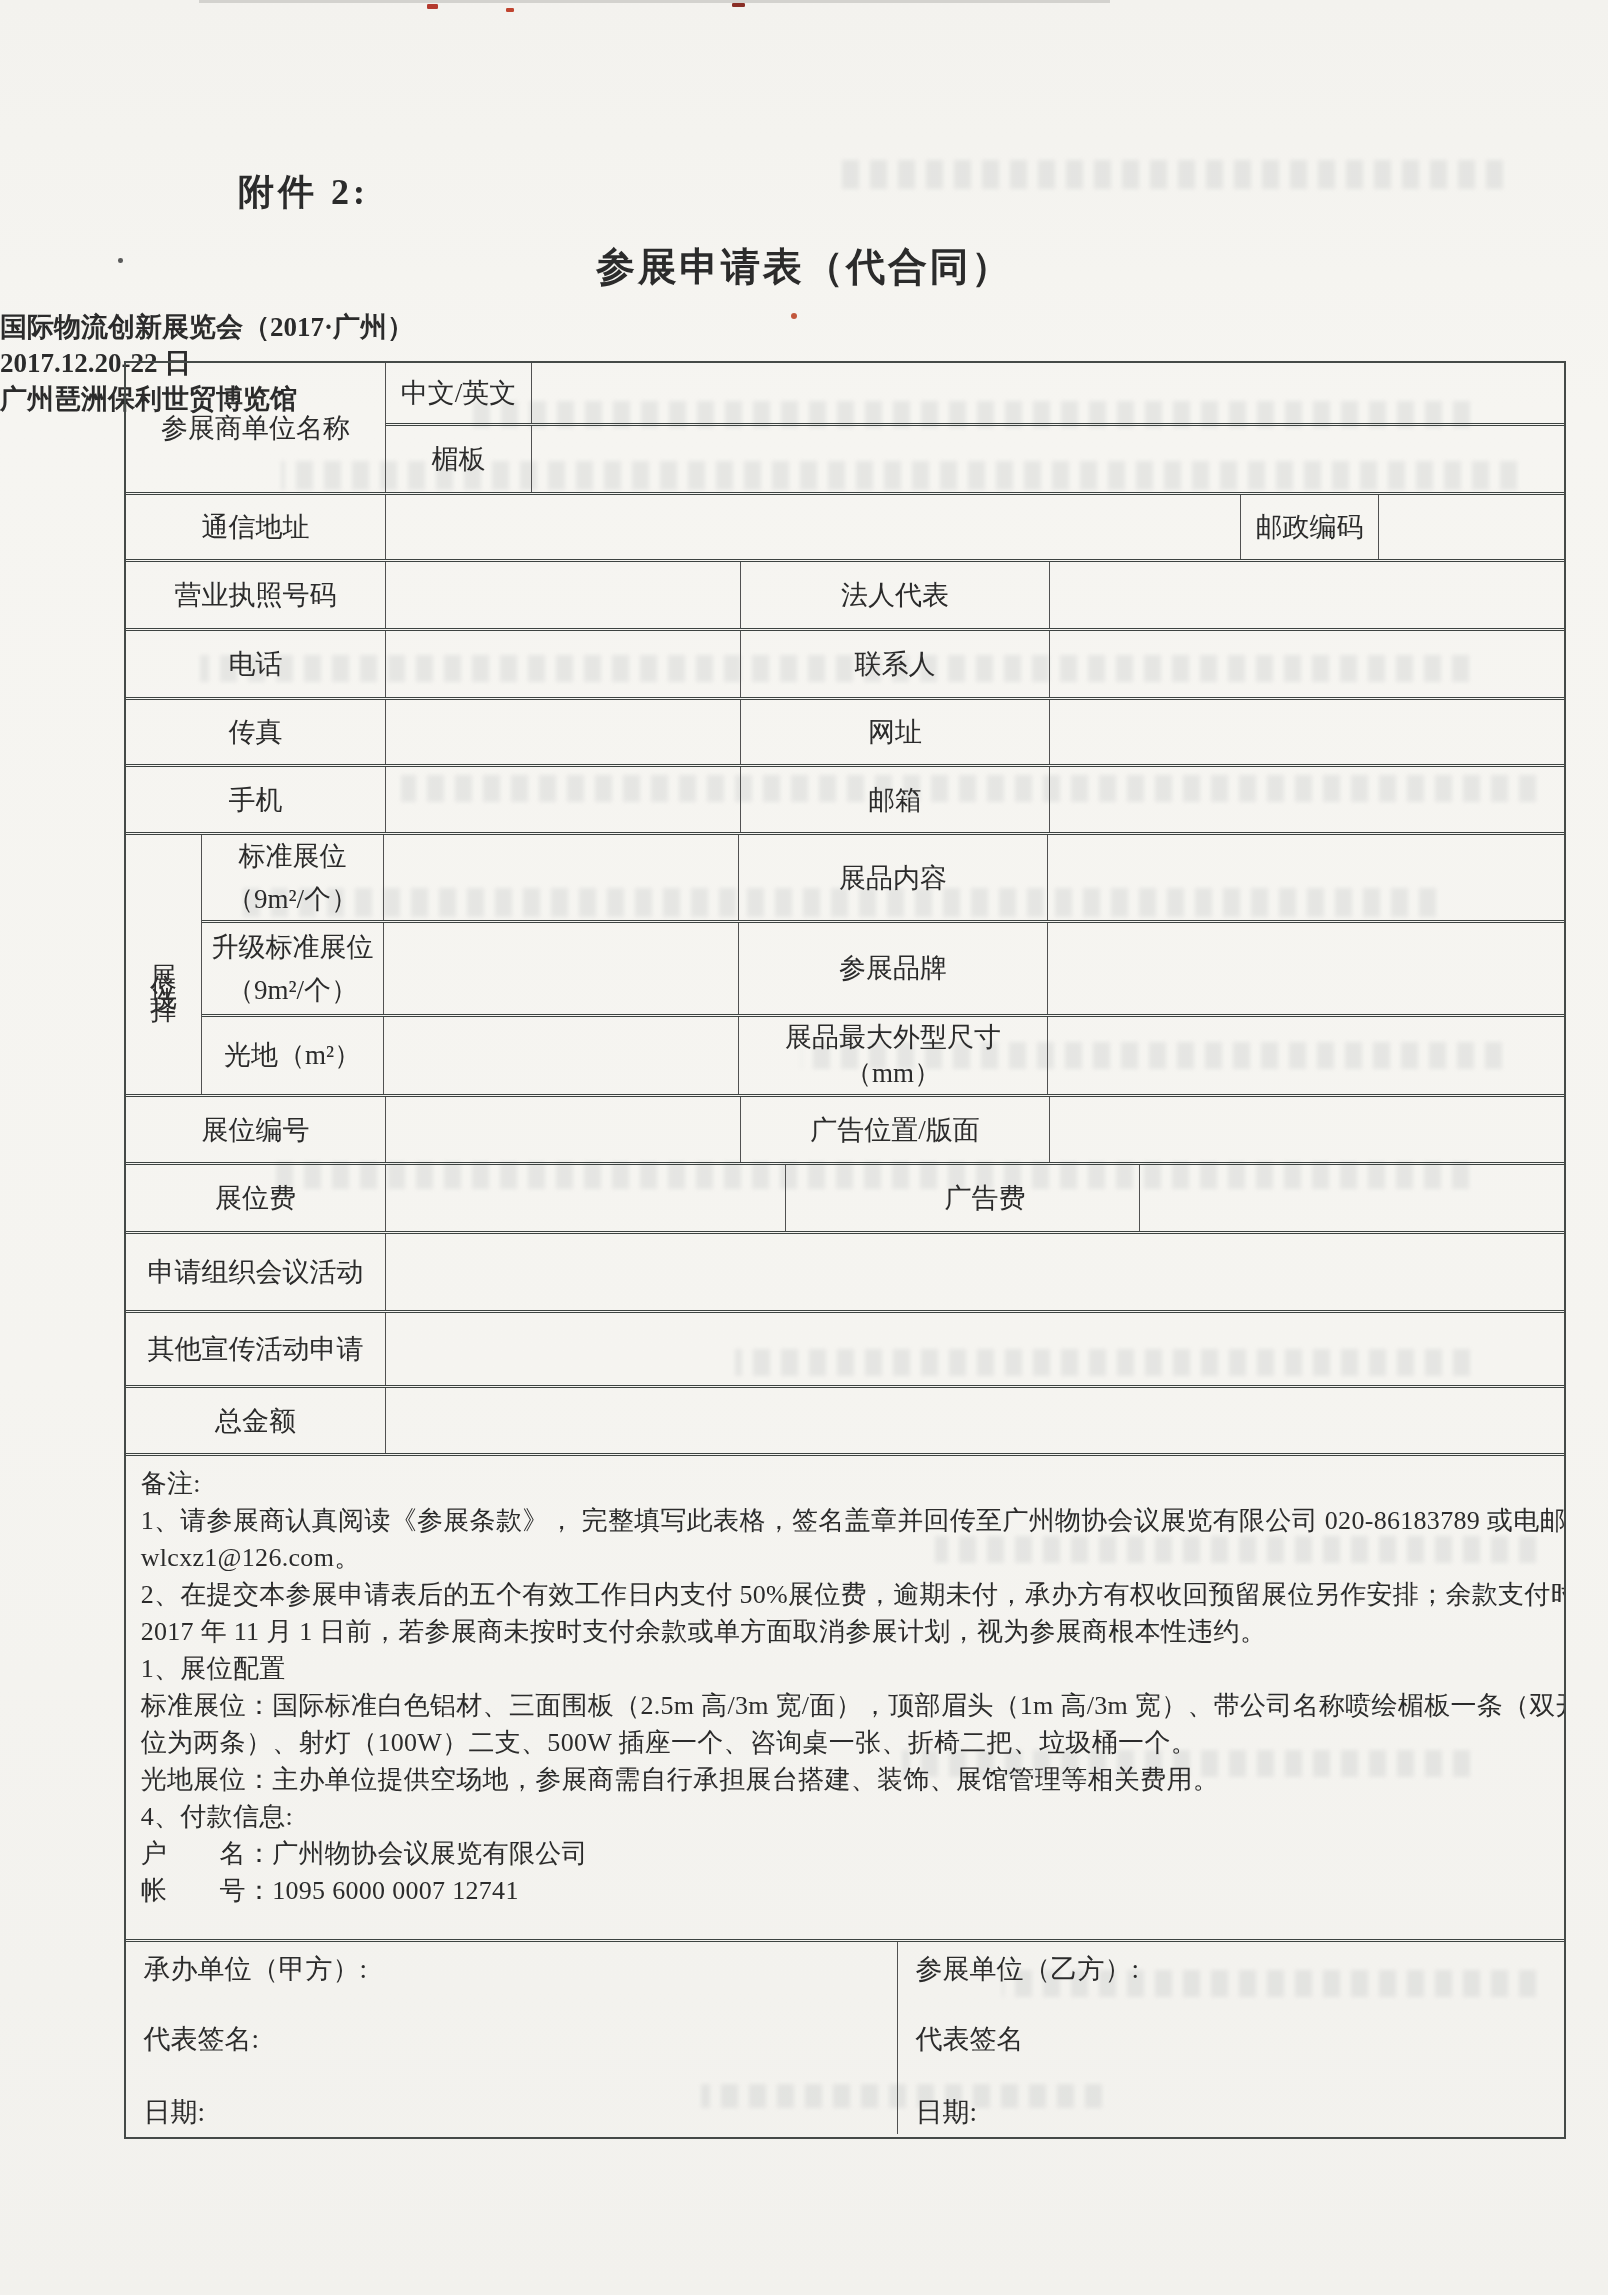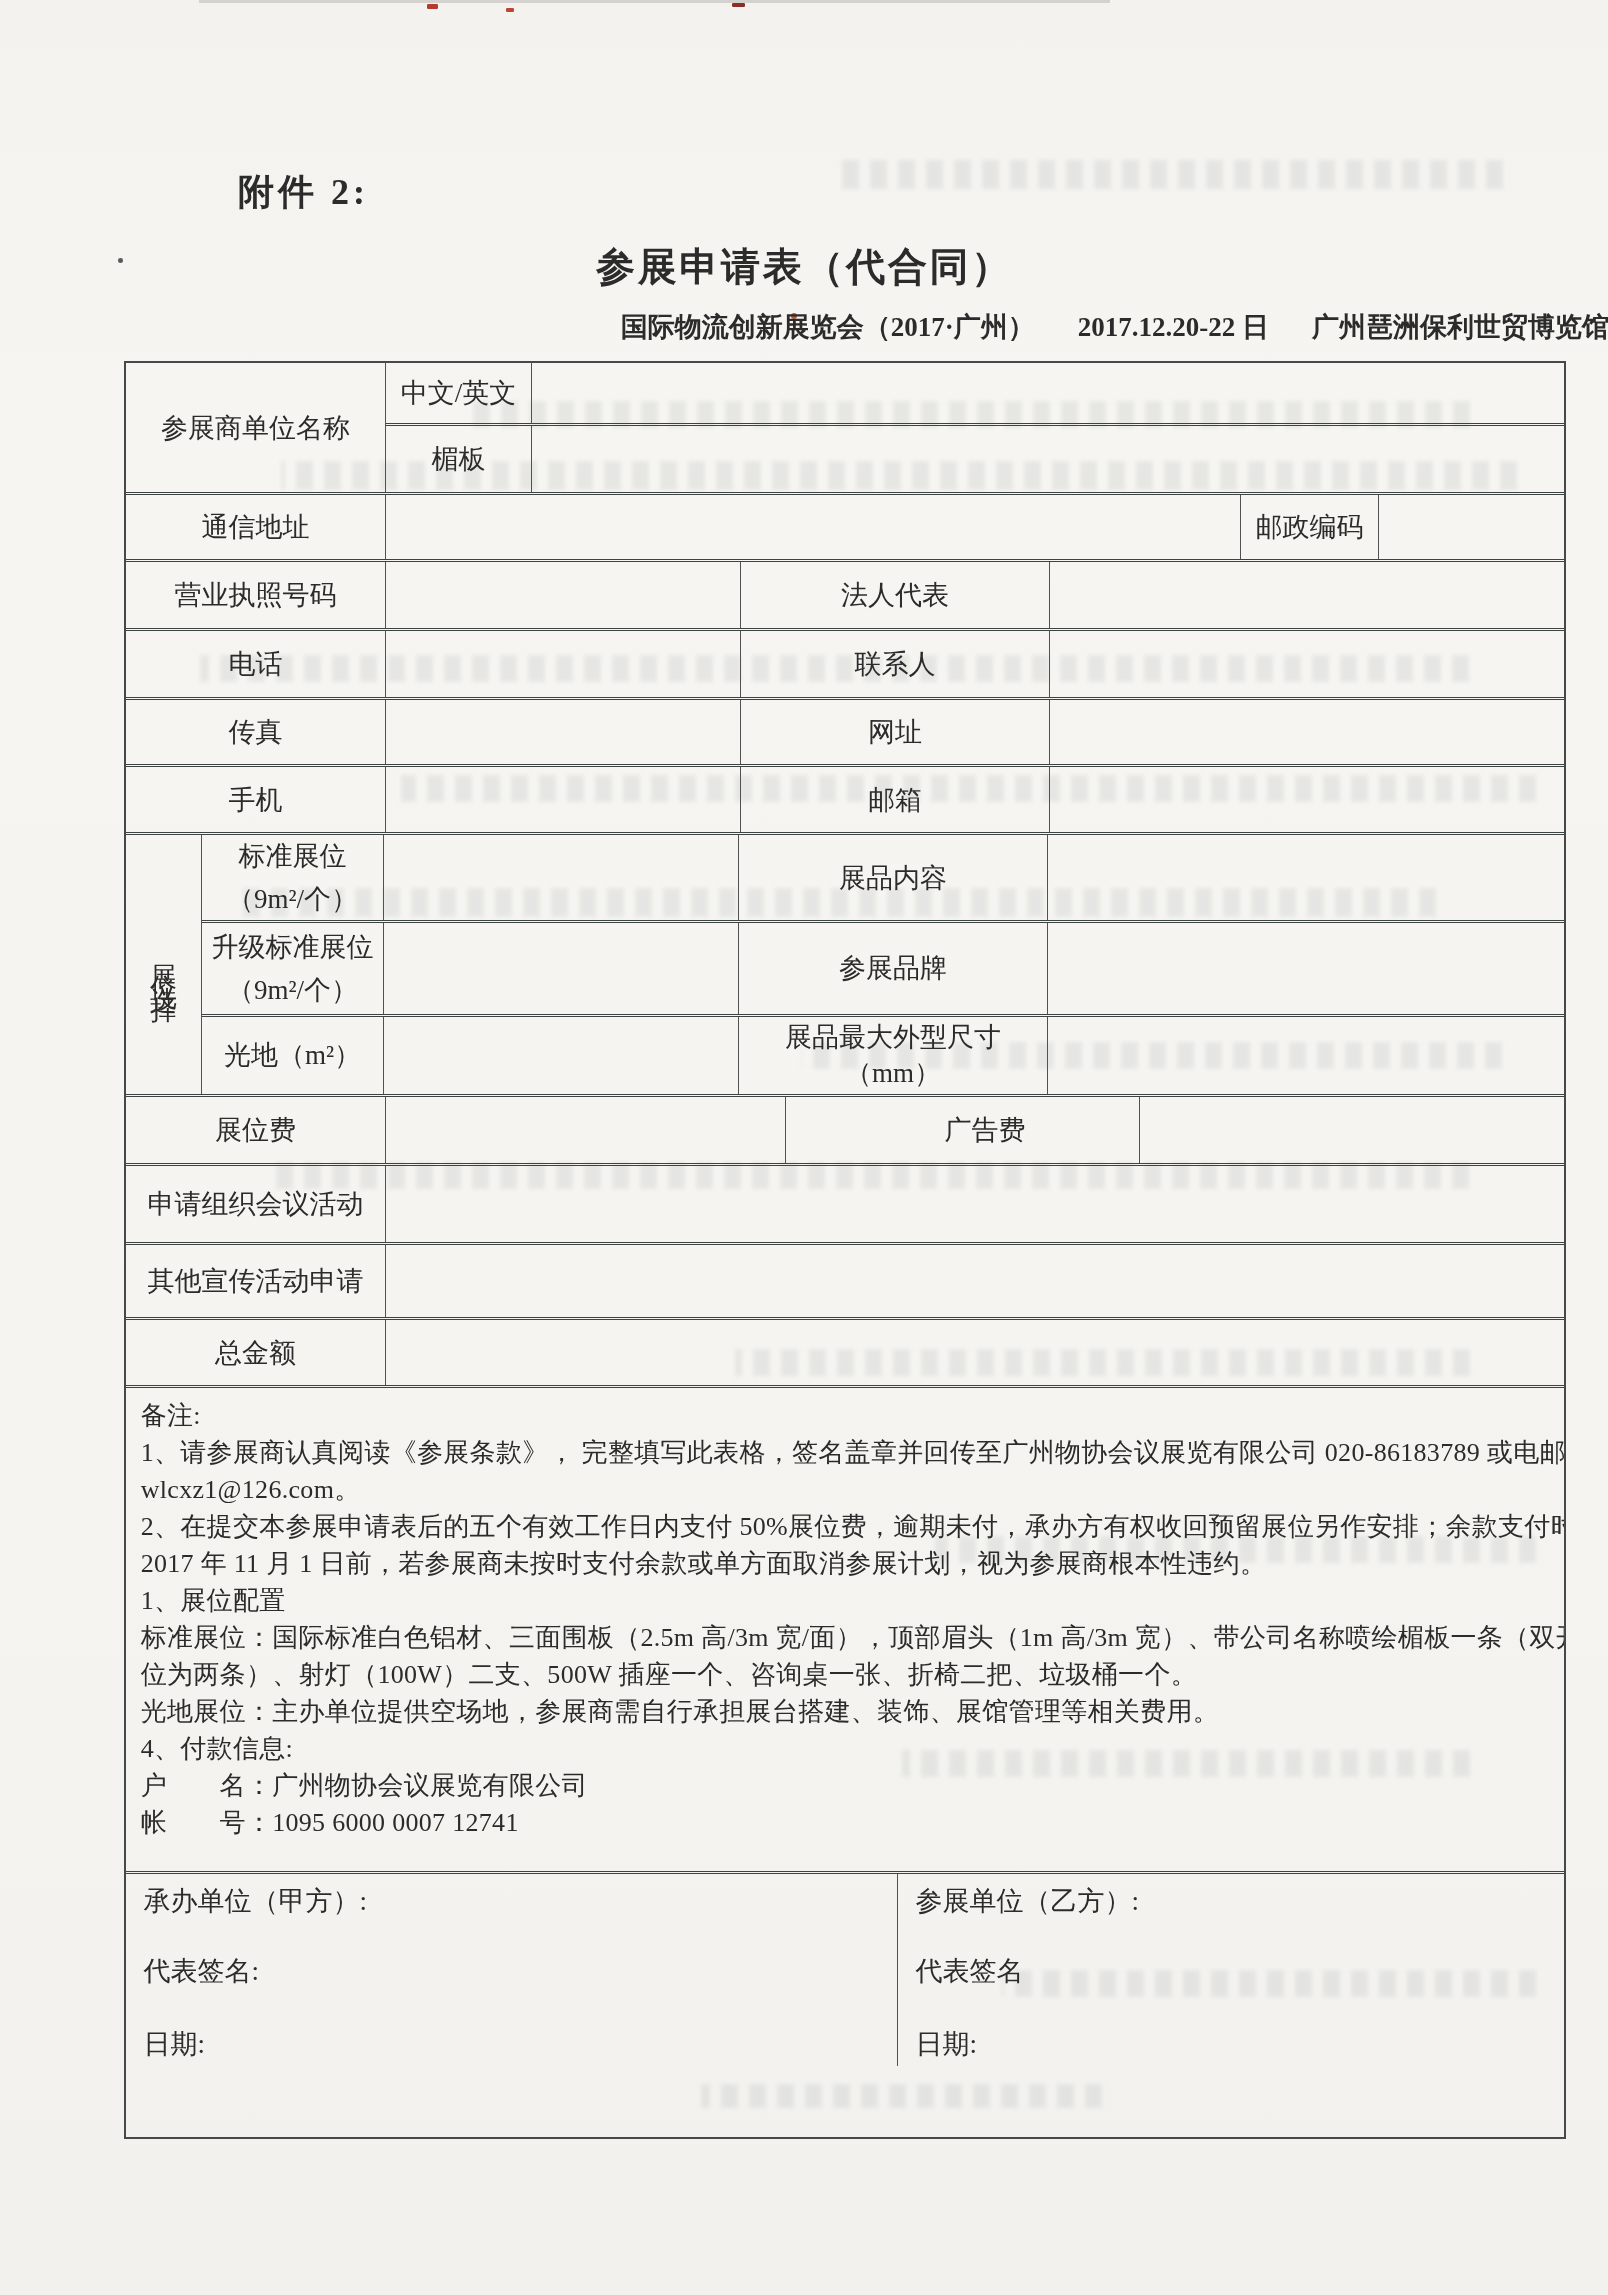--- a/index.html
+++ b/index.html
@@ -30,22 +30,22 @@
   .attachment{
     position:absolute;left:238px;top:168px;
     font-size:36px;font-weight:bold;letter-spacing:4px;
   }
   .title{
     position:absolute;left:0;top:240px;width:1609px;margin:0;
     text-align:center;font-size:39px;font-weight:bold;letter-spacing:2.7px;
   }
   .subtitle{
     position:absolute;left:0;top:309px;width:1609px;
-    display:flex;justify-content:flex-end;gap:43px;
-    font-size:27px;font-weight:bold;
+    display:flex;justify-content:flex-start;
+    font-size:27px;font-weight:bold;flex-direction:column;
   }
   
   .frame{
     position:absolute;left:124px;top:361px;
     width:1442px;height:1778px;
     border:2px solid #454a48;
     box-sizing:border-box;
     display:flex;flex-direction:column;
     background:transparent;
   }
@@ -219,20 +219,26 @@
         </div>
         <div class="subrow" style="flex:103;">
           <div class="cell w-booth">光地（m²）</div>
           <div class="cell w-val"></div>
           <div class="cell w-lab2">展品最大外型尺寸（mm）</div>
           <div class="cell fill"></div>
         </div>
       </div>
     </div>
 
+    <div class="band" style="height:68px;">
+      <div class="cell w-label">展位编号</div>
+      <div class="cell w-val"></div>
+      <div class="cell w-lab2">广告位置/版面</div>
+      <div class="cell fill"></div>
+    </div>
 
     <div class="band" style="height:69px;gap:45px;">
       <div class="cell w-label">展位费</div>
       <div class="cell w-val"></div>
       <div class="cell w-lab2">广告费</div>
       <div class="cell fill"></div>
     </div>
 
     <div class="band" style="height:79px;">
       <div class="cell w-label">申请组织会议活动</div>

